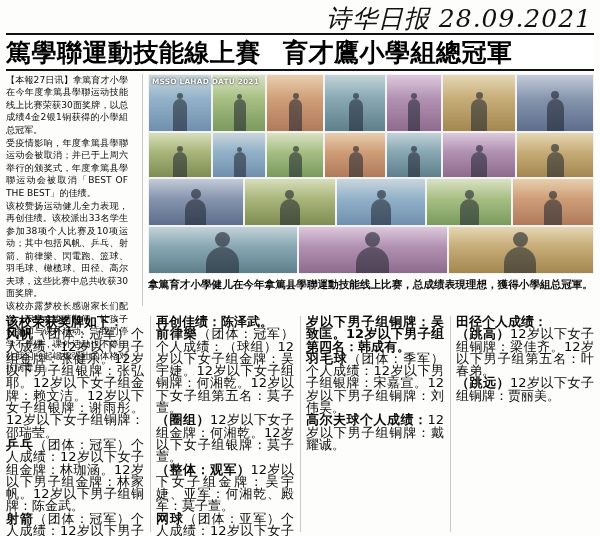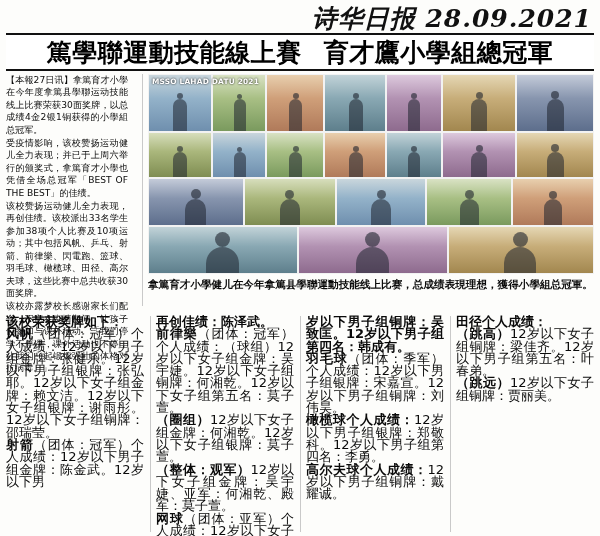--- a/index.html
+++ b/index.html
@@ -14,40 +14,40 @@
     width: 600px; height: 536px;
     background: #fdfdfb;
     overflow: hidden;
   }
 
   
   .masthead {
     position: absolute;
     top: 2px; right: 8px;
     font-family: "DejaVu Serif", serif;
-    font-weight: bold;
+    font-weight: normal;
     font-style: italic;
     font-size: 25px;
     letter-spacing: 1px;
     color: #111;
     white-space: nowrap;
   }
 
   
   .headline-wrap {
     position: absolute;
     top: 33px; left: 6px;
     width: 588px;
     height: 38px;
     border-top: 2px solid #111;
     border-bottom: 2px solid #111;
     background: #fff;
     display: flex;
     align-items: center;
-    justify-content: center;
+    justify-content: flex-start;
   }
   .headline {
     font-family: "DejaVu Serif", serif;
     font-weight: bold;
     font-size: 25px;
     letter-spacing: 0.5px;
     color: #000;
     white-space: nowrap;
   }
   .headline .gap { display: inline-block; width: 22px; }
@@ -163,21 +163,21 @@
       <span>篤學聯運動技能線上賽</span><span class="gap"></span><span>育才鷹小學組總冠軍</span>
     </div>
   </div>
 
   <div class="body-area">
 
     <div class="lead-sep"></div>
 
     <div class="col-lead">
       <p>【本報27日讯】拿篤育才小學在今年度拿篤县學聯运动技能线上比赛荣获30面奖牌，以总成绩4金2银1铜获得的小學組总冠军。</p>
-      <p>受疫情影响，该校赞扬运动健儿全力表现；并已于上周六举行的颁奖式，拿篤育才小學也凭借全场总冠军「BEST OF THE BEST」的佳绩。</p>
+      <p>受疫情影响，年度拿篤县學聯运动会被取消；并已于上周六举行的颁奖式，年度拿篤县學聯运动会被取消「BEST OF THE BEST」的佳绩。</p>
       <p>该校赞扬运动健儿全力表现，再创佳绩。该校派出33名学生参加38项个人比赛及10项运动；其中包括风帆、乒乓、射箭、前律樂、閃電跑、篮球、羽毛球、橄榄球、田径、高尔夫球，这些比赛中总共收获30面奖牌。</p>
       <p>该校亦露梦校长感谢家长们配合，不忘在疫情期间，让孩子们参加与课外活动。「我们停学不停课，课外活动也不停，让我们一起锻炼强壮的体格对抗病毒。」</p>
     </div>
 
     <div class="collage">
       <div class="caption-msso">MSSO LAHAD DATU 2021</div>
     <div class="ph" style="left: 0px; top: 0px; width: 64px; height: 58px;">
           <div class="sky" style="background: linear-gradient(rgb(201, 214, 220) 0%, rgb(147, 178, 201) 42%, rgb(111, 143, 174) 100%);"></div>
           <div style="position: absolute; bottom: 0px; left: 24px; width: 14px; height: 32px; background: rgba(30, 35, 45, 0.55); border-radius: 7px 7px 0px 0px;"></div>
           <div style="position: absolute; bottom: 32px; left: 28px; width: 6px; height: 6px; border-radius: 50%; background: rgba(30, 35, 45, 0.6);"></div>
@@ -292,34 +292,34 @@
     <div class="photo-caption">拿篤育才小學健儿在今年拿篤县學聯運動技能线上比赛，总成绩表現理想，獲得小學組总冠軍。</div>
 
     <div class="lower">
       <div class="lower-sep s1"></div>
       <div class="lower-sep s2"></div>
       <div class="lower-sep s3"></div>
 
       <div class="lcol c1">
           <p><span class="hd">该校荣获奖牌如下：</span></p>
           <p><span class="hd">风帆</span><span>（团体：冠军）个人成绩：12岁以下男子组金牌：张健乐。12岁以下男子组银牌：张弘耶。12岁以下女子组金牌：赖文洁。12岁以下女子组银牌：谢雨彤。12岁以下女子组铜牌：邵瑞莹。</span></p>
+          <p><span class="hd">乒乓</span><span>（团体：冠军）个人成绩：12岁以下女子组金牌：林珈涵。12岁以下男子组金牌：林家帆。12岁以下男子组铜牌：陈金武。</span></p>
           <p><span class="hd">射箭</span><span>（团体：冠军）个人成绩：12岁以下男子组金牌：陈金武。12岁以下男</span></p>
         </div>
       <div class="lcol c2">
           <p><span class="hd">再创佳绩：陈泽武。</span></p>
           <p><span class="hd">前律樂</span><span>（团体：冠军）个人成绩：（球组）12岁以下女子组金牌：吴宇婕。12岁以下女子组铜牌：何湘乾。12岁以下女子组第五名：莫子萱。</span></p>
           <p><span class="hd">（圈组）</span><span>12岁以下女子组金牌：何湘乾。12岁以下女子组银牌：莫子萱。</span></p>
           <p><span class="hd">（整体：观军）</span><span>12岁以下女子组金牌：吴宇婕、亚军：何湘乾、殿军：莫子萱。</span></p>
           <p><span class="hd">网球</span><span>（团体：亚军）个人成绩：12岁以下女子组银牌：阿莉达。</span></p>
           <p><span class="hd">篮球</span><span>（团体：亚军）个人成绩：12</span></p>
         </div>
       <div class="lcol c3">
           <p><span class="hd">岁以下男子组铜牌：吴致匡。12岁以下男子组第四名：韩成有。</span></p>
           <p><span class="hd">羽毛球</span><span>（团体：季军）个人成绩：12岁以下男子组银牌：宋嘉宣。12岁以下男子组铜牌：刘伟昊。</span></p>
-          <p><span class="hd">橄榄球个人成绩：</span><span>12岁以下男子组银牌：郑敬科。12岁以下男子组第四名：李勇。</span></p>
           <p><span class="hd">高尔夫球个人成绩：</span><span>12岁以下男子组铜牌：戴耀诚。</span></p>
         </div>
       <div class="lcol c4">
           <p><span class="hd">田径个人成绩：</span></p>
           <p><span class="hd">（跳高）</span><span>12岁以下女子组铜牌：梁佳齐。12岁以下男子组第五名：叶春弟。</span></p>
           <p><span class="hd">（跳远）</span><span>12岁以下女子组铜牌：贾丽美。</span></p>
         </div>
     </div>
 
   </div>

